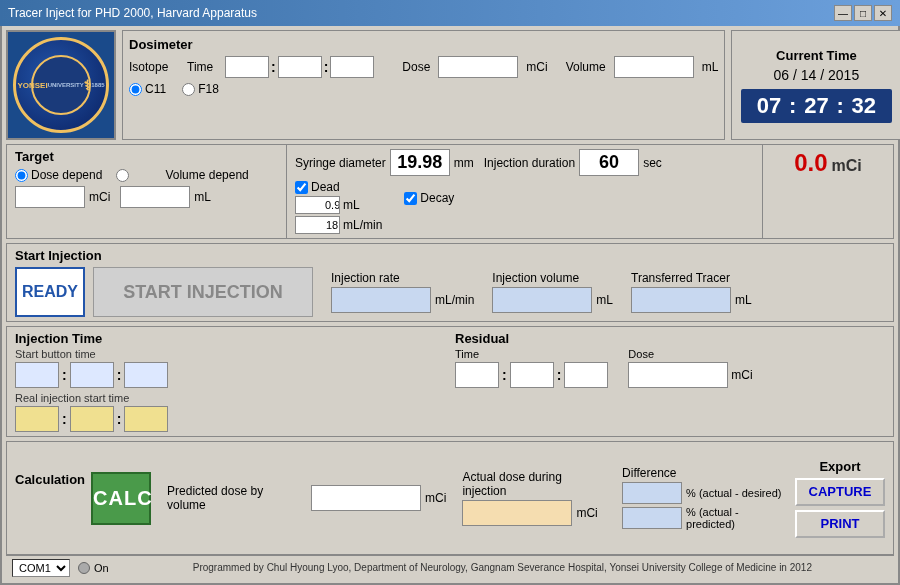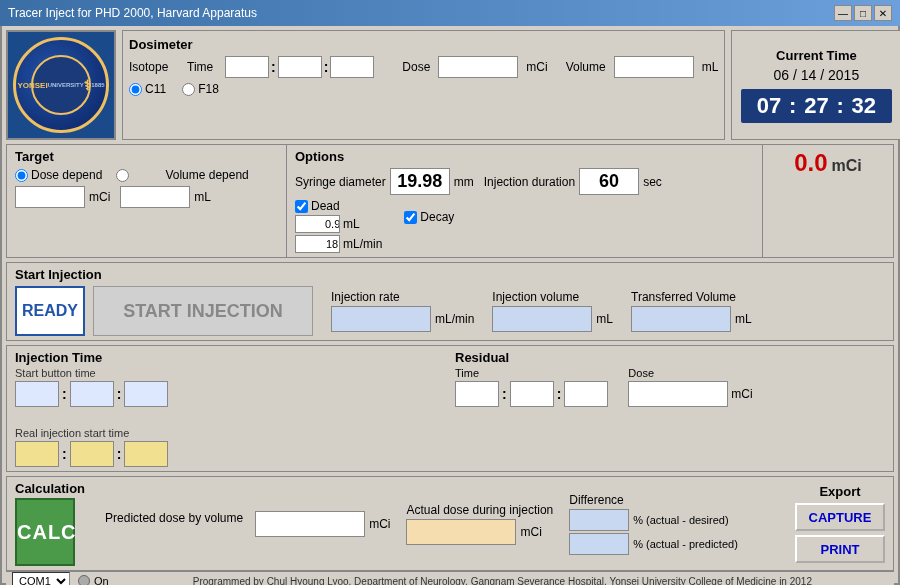--- a/index.html
+++ b/index.html
@@ -223,21 +223,21 @@
       padding: 4px 8px;
       background: #d4d0c8;
       display: flex; align-items: center; gap: 8px;
       flex: 1;
     }
     .calc-title { font-weight: bold; font-size: 13px; margin-right: 4px; }
     .calc-btn {
       background: #4a9a4a;
       color: white;
       font-weight: bold; font-size: 20px;
-      width: 60px; height: 68px;
+      width: 60px; height: 53px;
       border: 2px solid #2a6a2a;
       cursor: pointer;
       letter-spacing: 1px;
     }
     .pred-section { display: flex; gap: 12px; }
     .pred-label { font-size: 12px; }
     .pred-input { width: 110px; height: 26px; border: 1px solid #888; background: white; }
     .actual-section { display: flex; flex-direction: column; gap: 2px; margin-left: 8px; }
     .actual-input { width: 110px; height: 26px; border: 1px solid #888; background: #f5ddb0; }
     .diff-section { display: flex; flex-direction: column; gap: 2px; margin-left: 8px; }
@@ -365,21 +365,20 @@
       </div>
       <div class="target-inputs">
         <input class="target-input" type="text" value="" style="">
         <span>mCi</span>
         <input class="target-input" type="text" value="" style="margin-left: 6px;">
         <span>mL</span>
       </div>
     </div>
 
     <div class="options-panel">
-      <div class="panel-title">Options</div>
       <div class="options-row">
         <div class="syringe-diam">
           <span>Syringe diameter</span>
           <div class="big-value">19.98</div>
           <span>mm</span>
         </div>
         <div class="inj-duration">
           <span>Injection duration</span>
           <div class="big-value">60</div>
           <span>sec</span>
@@ -430,41 +429,41 @@
         </div>
       </div>
       <div class="inj-vol-section">
         <span class="inj-rate-label">Injection volume</span>
         <div class="inj-rate-row">
           <input class="inj-input" type="text" value="" style="">
           <span>mL</span>
         </div>
       </div>
       <div class="transferred-section">
-        <span class="inj-rate-label">Transferred Volume</span>
+        <span class="inj-rate-label">Transferred Tracer</span>
         <div class="inj-rate-row">
           <input class="inj-input" type="text" value="" style="">
           <span>mL</span>
         </div>
       </div>
     </div>
   </div>
 
   <div class="time-section">
     <div class="inj-time-group">
       <div class="inj-time-title">Injection Time</div>
       <div class="time-sub-label">Start button time</div>
       <div class="time-inputs-row">
         <input class="time-box" type="text" value="" style="">
         <span class="colon">:</span>
         <input class="time-box" type="text" value="" style="">
         <span class="colon">:</span>
         <input class="time-box" type="text" value="" style="">
       </div>
-      <div style="margin-top:20px;">
+      <div style="margin-top:4px;">
         <div class="time-sub-label">Real injection start time</div>
         <div class="time-inputs-row">
           <input class="time-box time-box-yellow" type="text" value="" style="">
           <span class="colon">:</span>
           <input class="time-box time-box-yellow" type="text" value="" style="">
           <span class="colon">:</span>
           <input class="time-box time-box-yellow" type="text" value="" style="">
         </div>
       </div>
     </div>
@@ -487,21 +486,21 @@
           <div class="residual-inputs">
             <input class="residual-dose-input" type="text" value="" style="">
             <span>mCi</span>
           </div>
         </div>
       </div>
     </div>
   </div>
 
   <div class="calc-section">
-    <div style="display:flex;flex-direction:column;align-items:flex-start;gap:2px;">
+    <div style="display:flex;flex-direction:row;align-items:flex-start;gap:2px;">
       <span class="calc-title">Calculation</span>
       <button class="calc-btn">CALC</button>
     </div>
 
     <div class="pred-section" style="margin-left:8px;">
       <span class="pred-label">Predicted dose by volume</span>
       <div style="display:flex;align-items:center;gap:4px;">
         <input class="pred-input" type="text" value="" style="">
         <span>mCi</span>
       </div>

